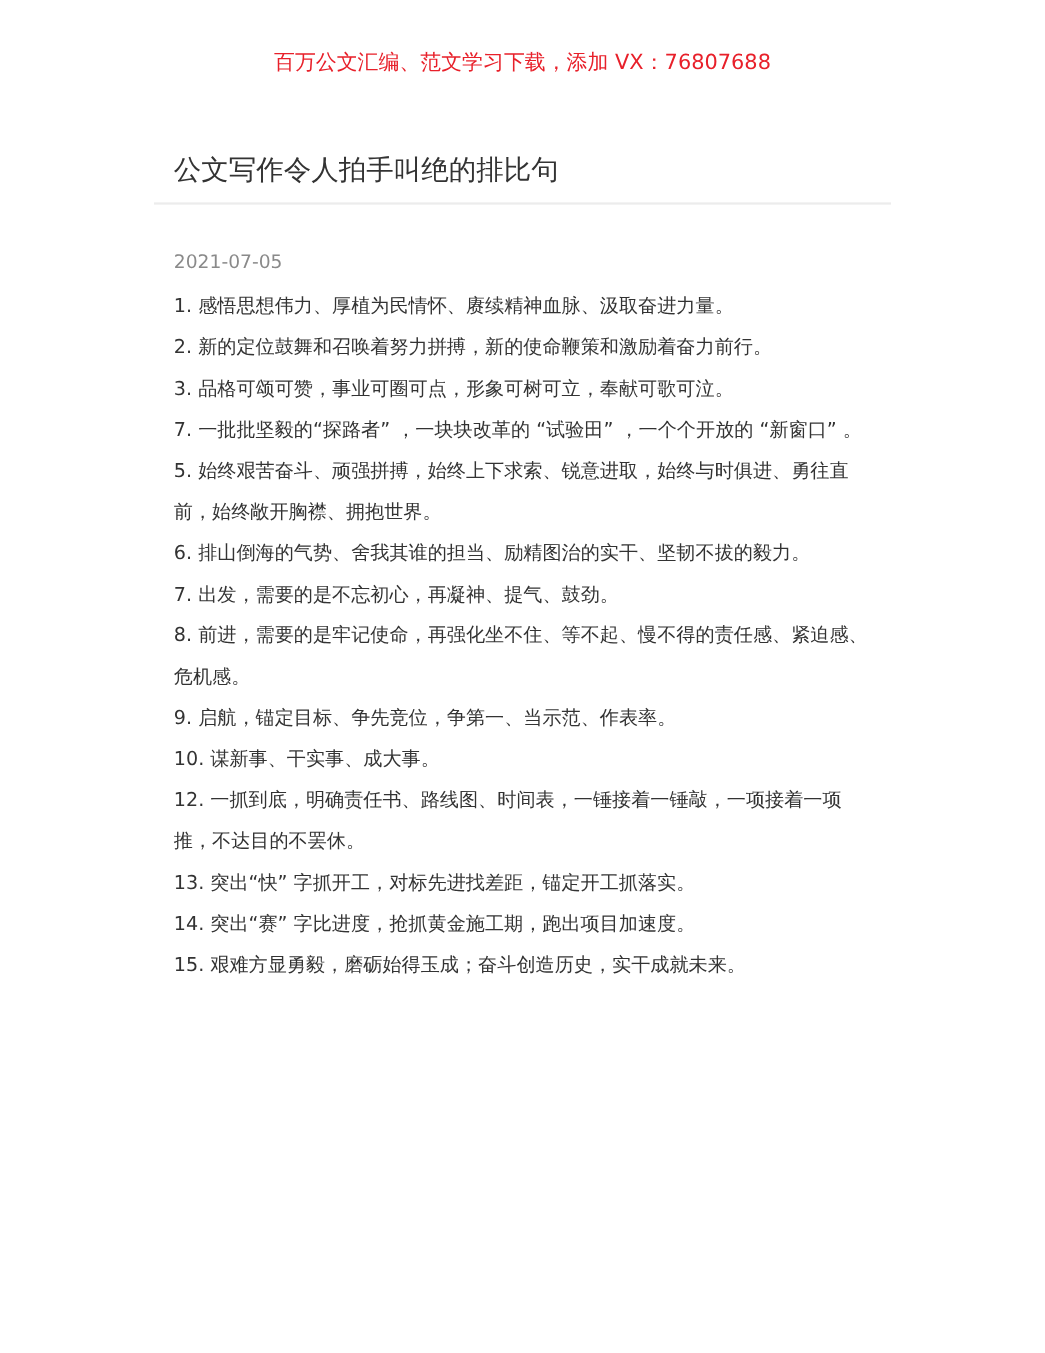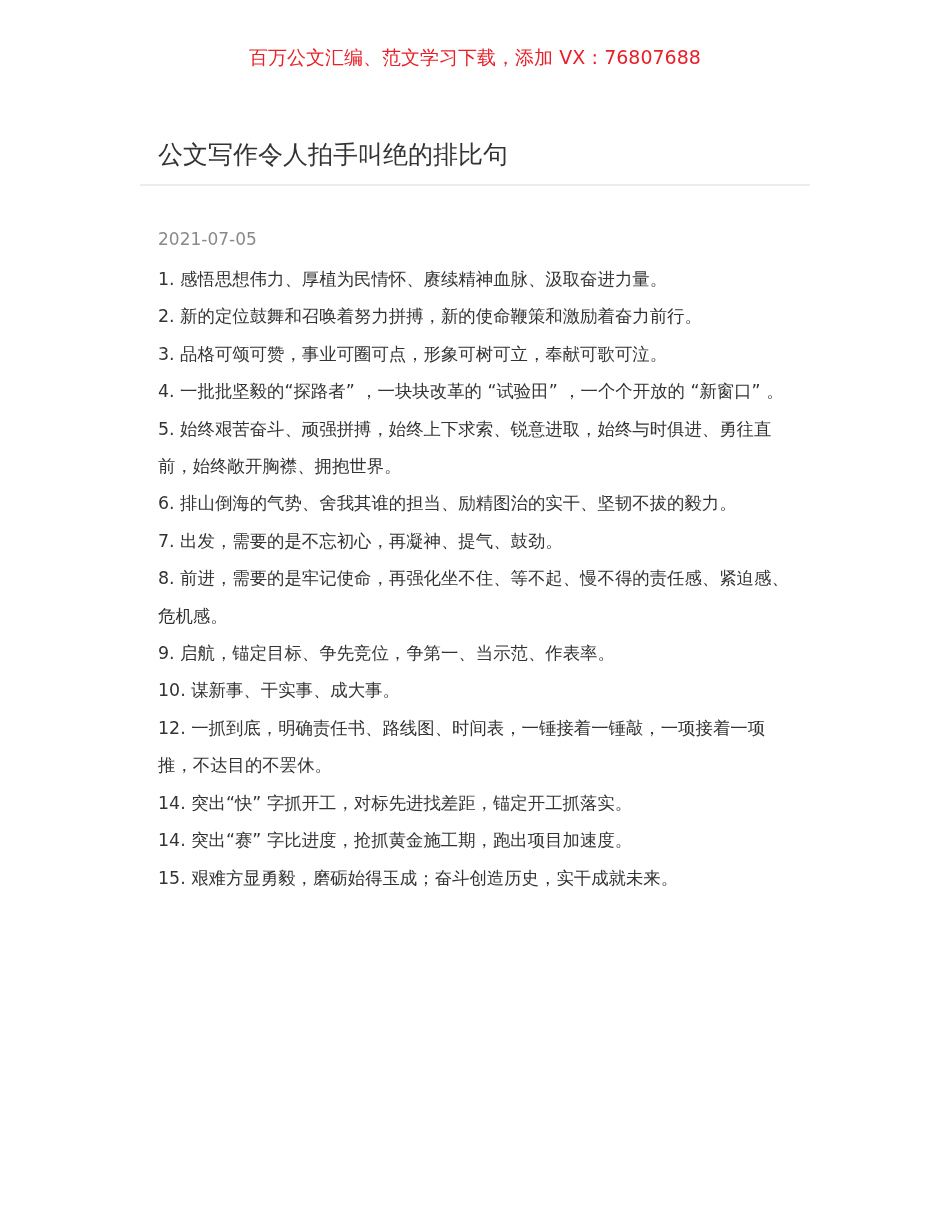--- a/index.html
+++ b/index.html
@@ -77,24 +77,24 @@
 <h1 class="title">公文写作令人拍手叫绝的排比句</h1>
 
 <div class="divider"></div>
 
 <div class="date">2021-07-05</div>
 
 <ul class="content">
   <li>1. 感悟思想伟力、厚植为民情怀、赓续精神血脉、汲取奋进力量。</li>
   <li>2. 新的定位鼓舞和召唤着努力拼搏，新的使命鞭策和激励着奋力前行。</li>
   <li>3. 品格可颂可赞，事业可圈可点，形象可树可立，奉献可歌可泣。</li>
-  <li>4. 一批批坚毅的“探路者” ，一块块改革的 “试验田” ，一个个开放的 “新窗口” 。</li>
+  <li>7. 一批批坚毅的“探路者” ，一块块改革的 “试验田” ，一个个开放的 “新窗口” 。</li>
   <li>5. 始终艰苦奋斗、顽强拼搏，始终上下求索、锐意进取，始终与时俱进、勇往直前，始终敞开胸襟、拥抱世界。</li>
   <li>6. 排山倒海的气势、舍我其谁的担当、励精图治的实干、坚韧不拔的毅力。</li>
   <li>7. 出发，需要的是不忘初心，再凝神、提气、鼓劲。</li>
   <li>8. 前进，需要的是牢记使命，再强化坐不住、等不起、慢不得的责任感、紧迫感、危机感。</li>
   <li>9. 启航，锚定目标、争先竞位，争第一、当示范、作表率。</li>
   <li>10. 谋新事、干实事、成大事。</li>
   <li>12. 一抓到底，明确责任书、路线图、时间表，一锤接着一锤敲，一项接着一项推，不达目的不罢休。</li>
-  <li>14. 突出“快” 字抓开工，对标先进找差距，锚定开工抓落实。</li>
+  <li>13. 突出“快” 字抓开工，对标先进找差距，锚定开工抓落实。</li>
   <li>14. 突出“赛” 字比进度，抢抓黄金施工期，跑出项目加速度。</li>
   <li>15. 艰难方显勇毅，磨砺始得玉成；奋斗创造历史，实干成就未来。</li>
 </ul>
 
 </body></html>

